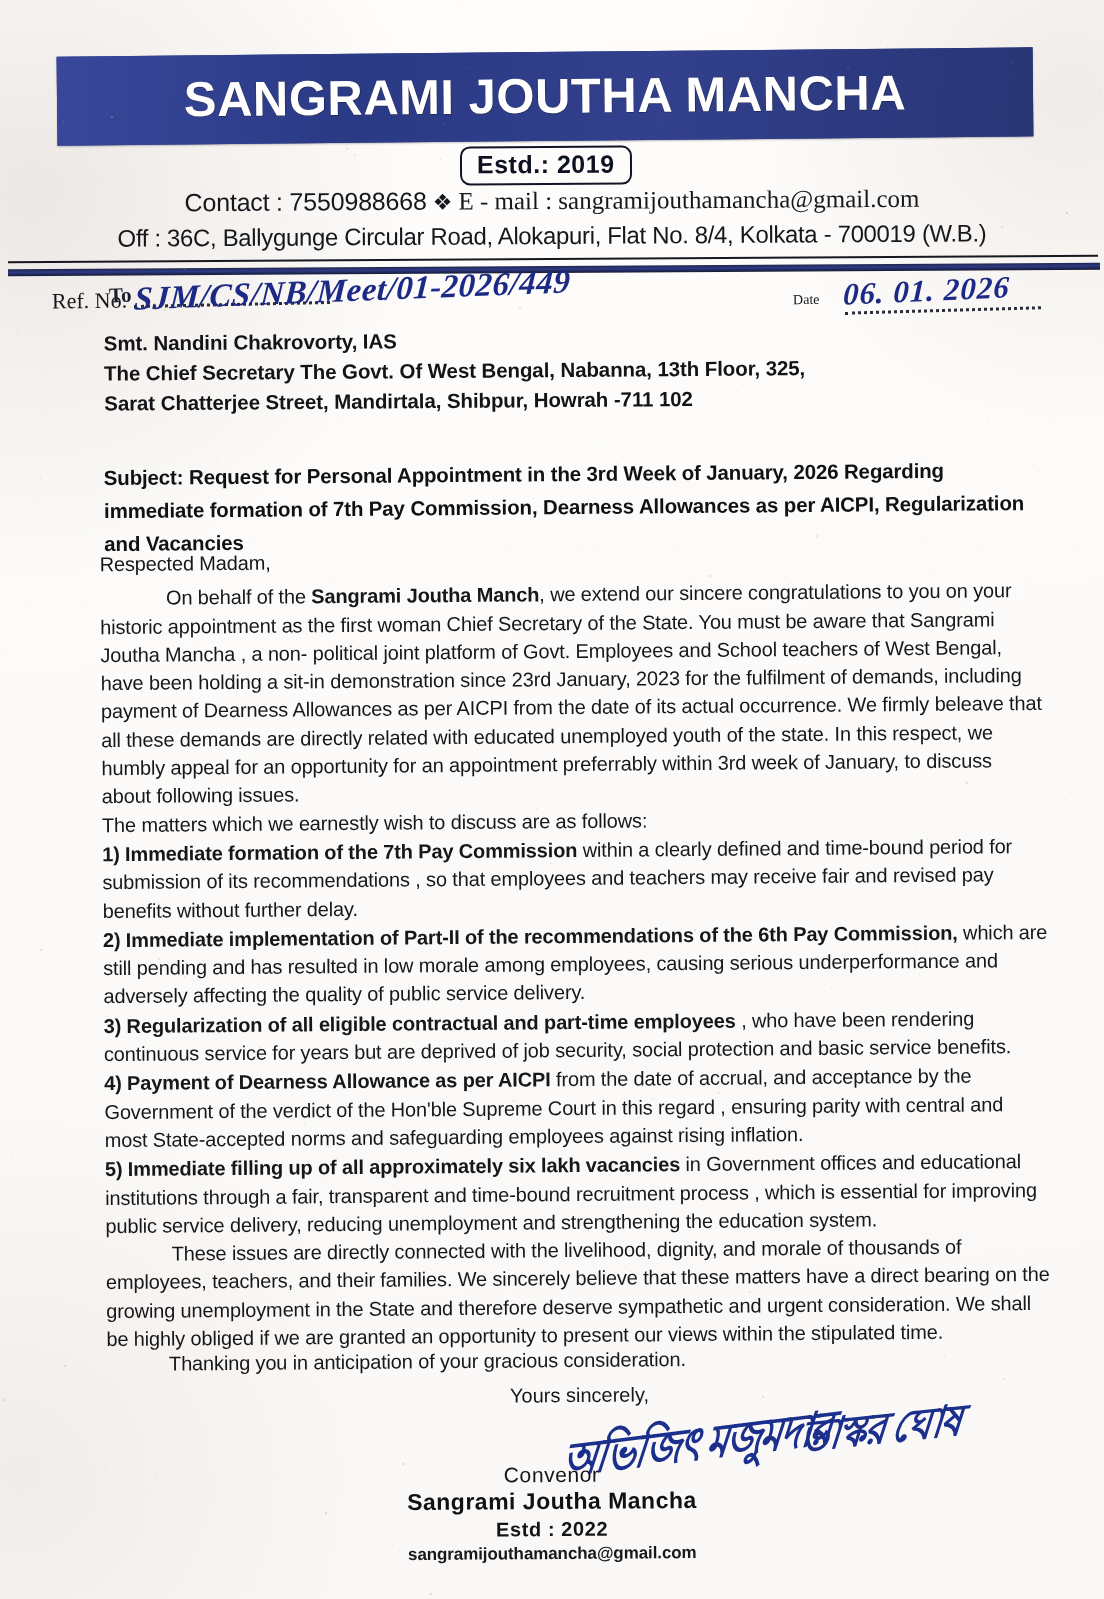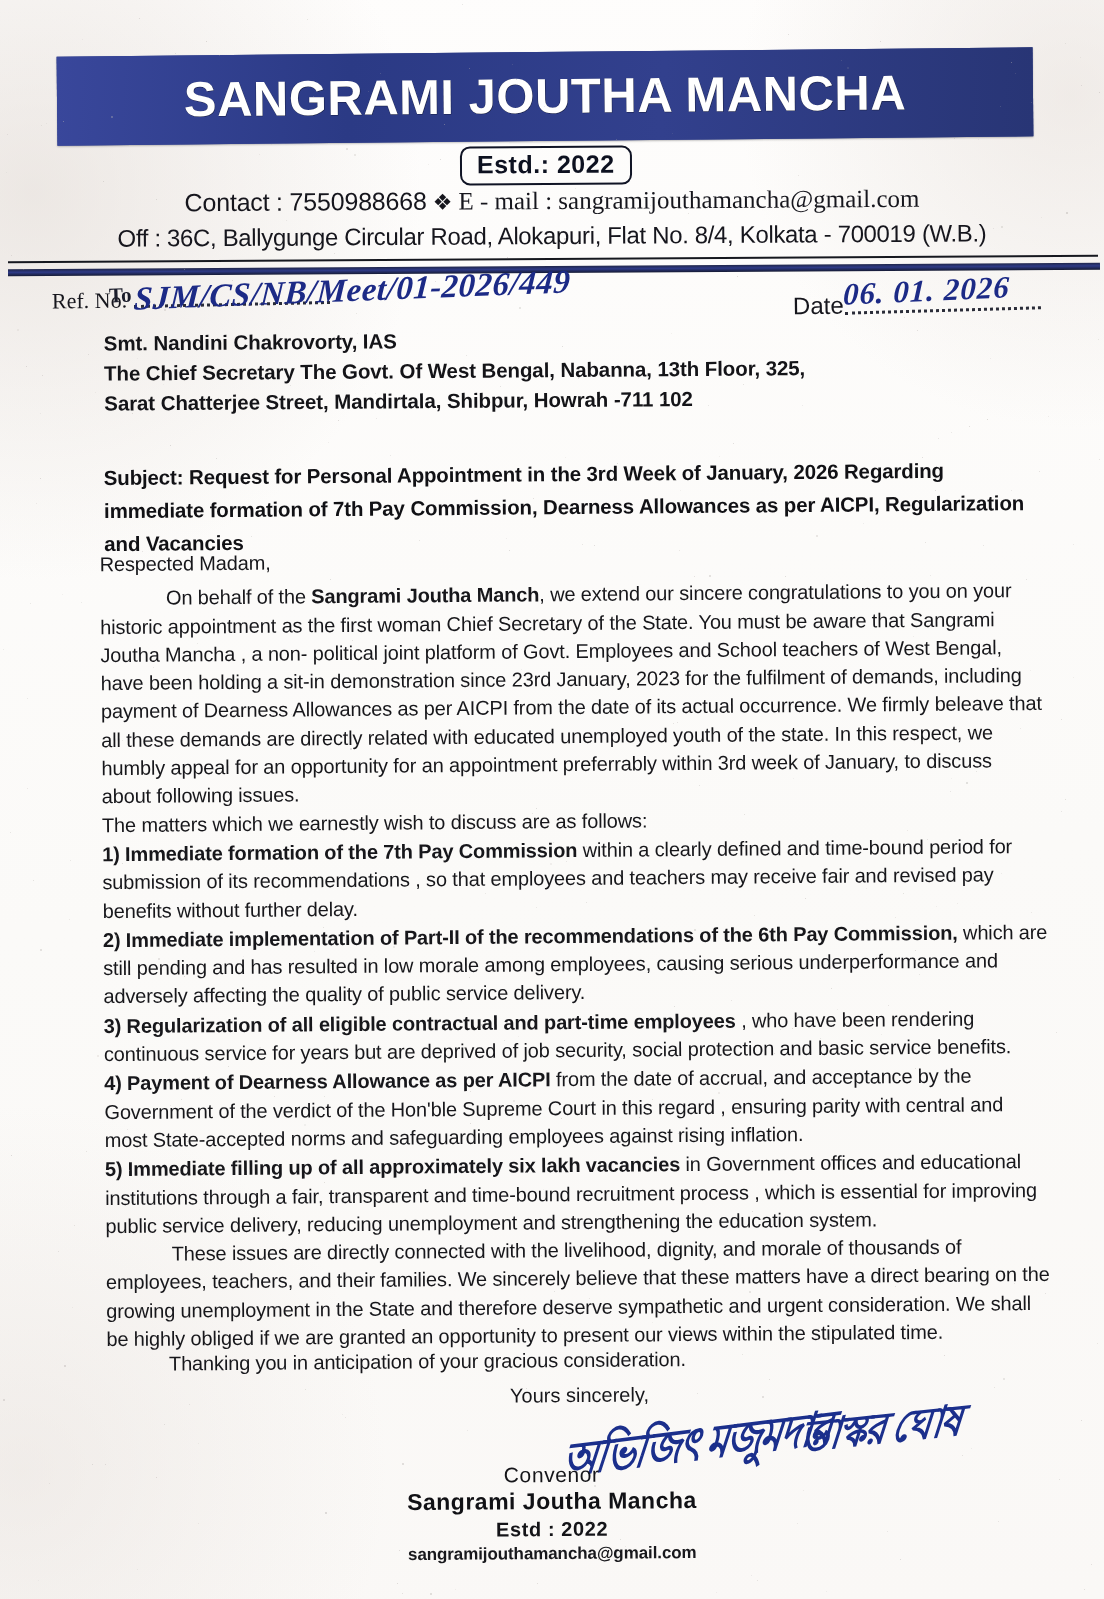--- a/index.html
+++ b/index.html
@@ -177,22 +177,22 @@
     font-weight: bold;
     letter-spacing: 0.5px;
     transform: rotate(-2.3deg) skewX(-6deg);
     white-space: nowrap;
   }
 
   .date-label {
     position: absolute;
     left: 793px;
     top: 292px;
-    font-family: Liberation Sans, sans-serif;
-    font-size: 24px;
+    font-family: Liberation Serif, serif;
+    font-size: 14px;
     color: #16161d;
     transform: rotate(-0.8deg);
   }
   .dots-date {
     position: absolute;
     left: 845px;
     top: 309px;
     width: 196px;
     border-bottom: 3px dotted #2a2c38;
     transform: rotate(-1.6deg);
@@ -351,21 +351,21 @@
 </style>
 </head>
 <body>
 
 <div id="page">
 
   <div class="banner">
     <div class="banner-title">SANGRAMI JOUTHA MANCHA</div>
   </div>
 
-  <div class="estd-badge">Estd.: 2022</div>
+  <div class="estd-badge">Estd.: 2019</div>
 
   <div class="contact-line">
     <span class="cl-a">Contact : 7550988668</span><span class="diamond">❖</span><span class="cl-b">E - mail : sangramijouthamancha@gmail.com</span>
   </div>
 
   <div class="addr-line">Off : 36C, Ballygunge Circular Road, Alokapuri, Flat No. 8/4, Kolkata - 700019 (W.B.)</div>
 
   <div class="rule-thin"></div>
   <div class="rule-thick"></div>
 

